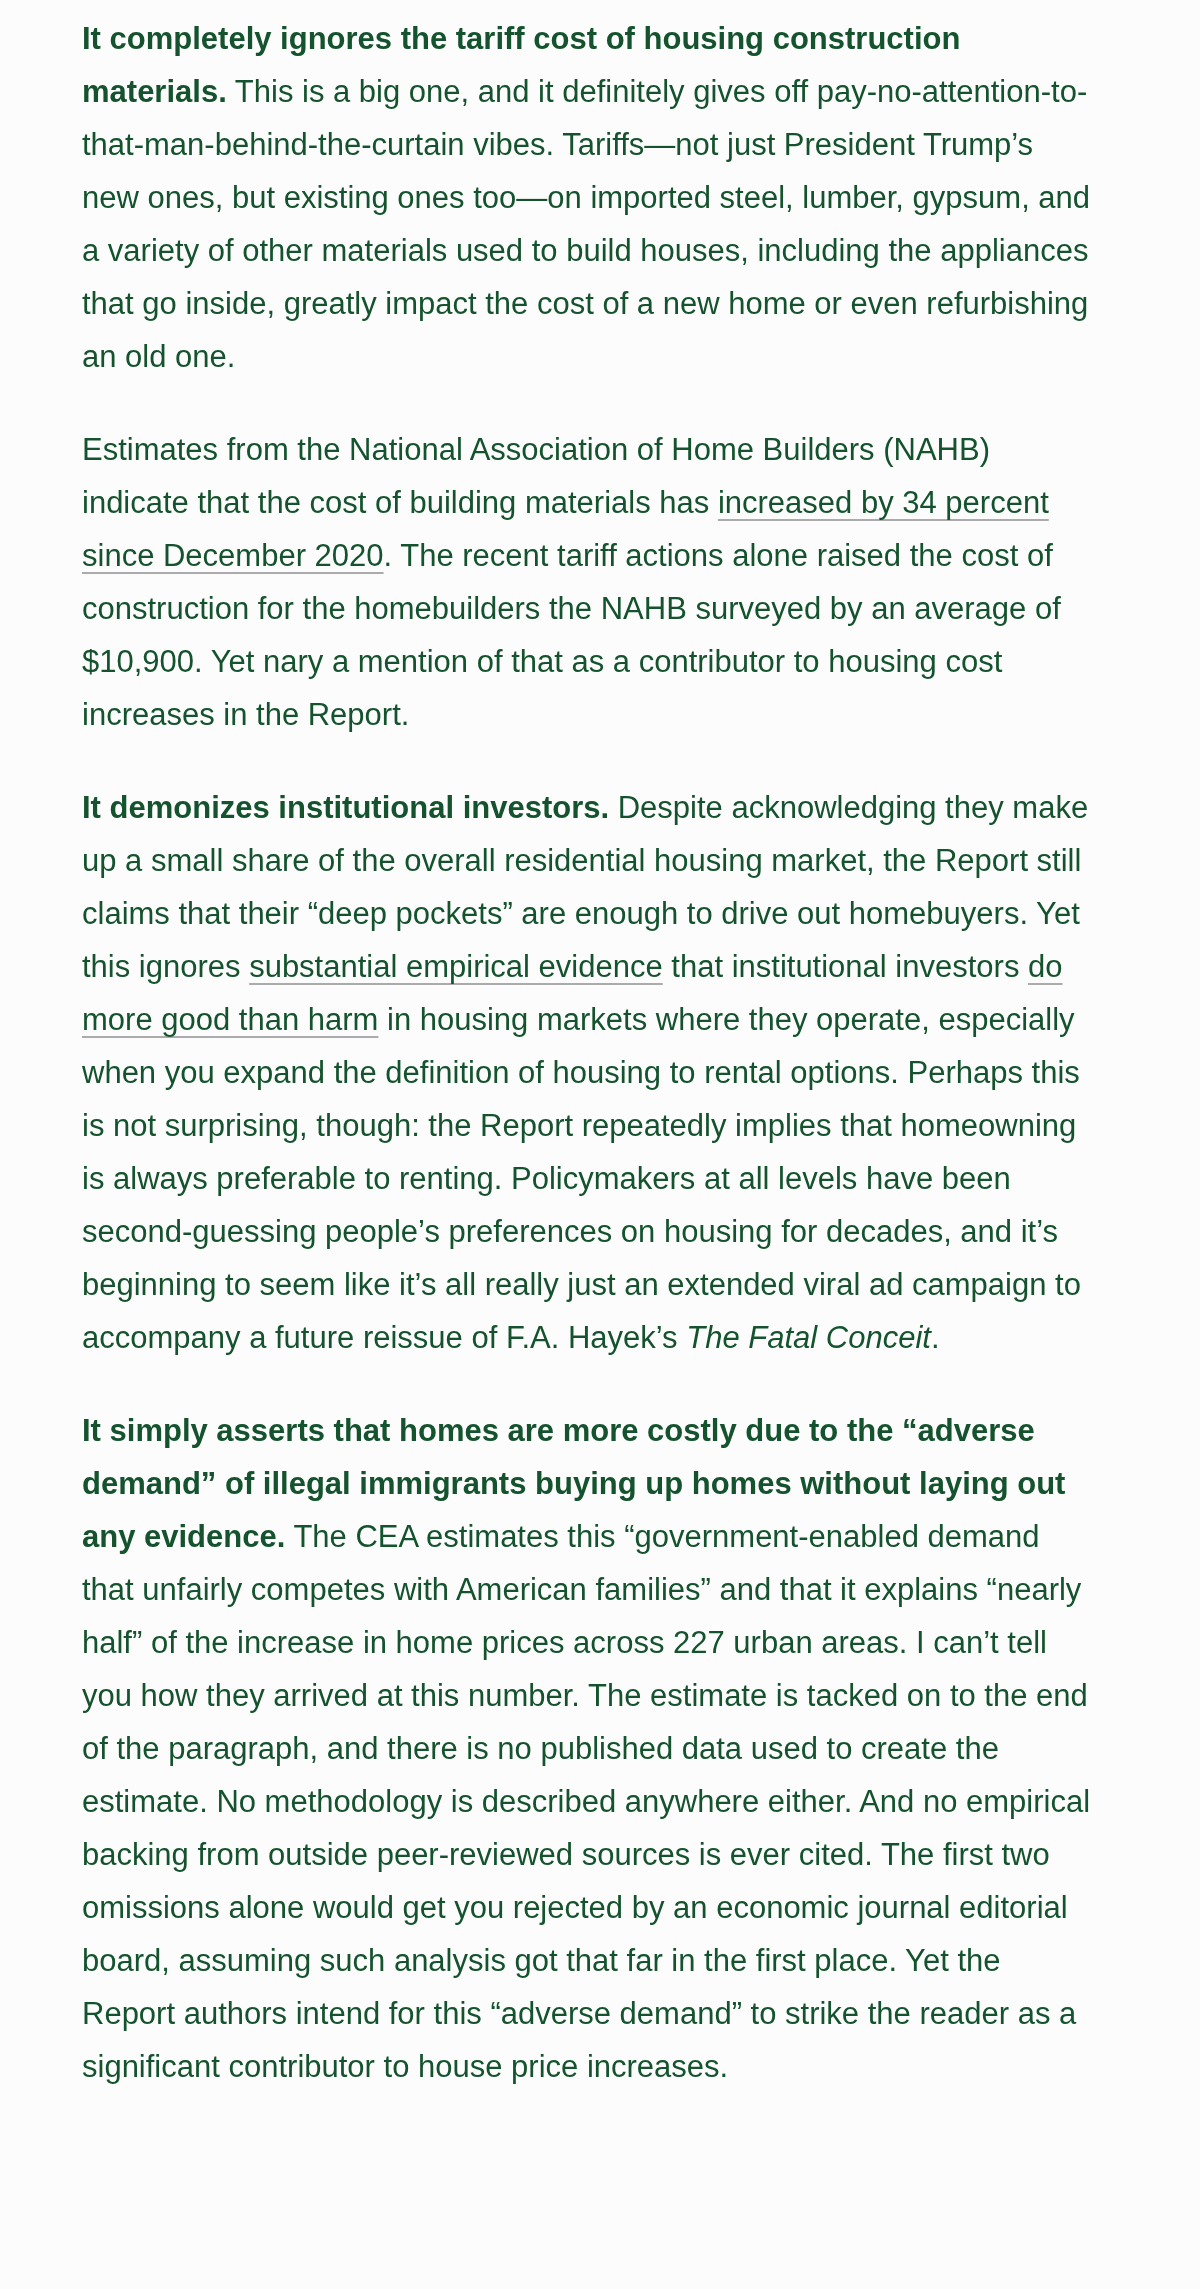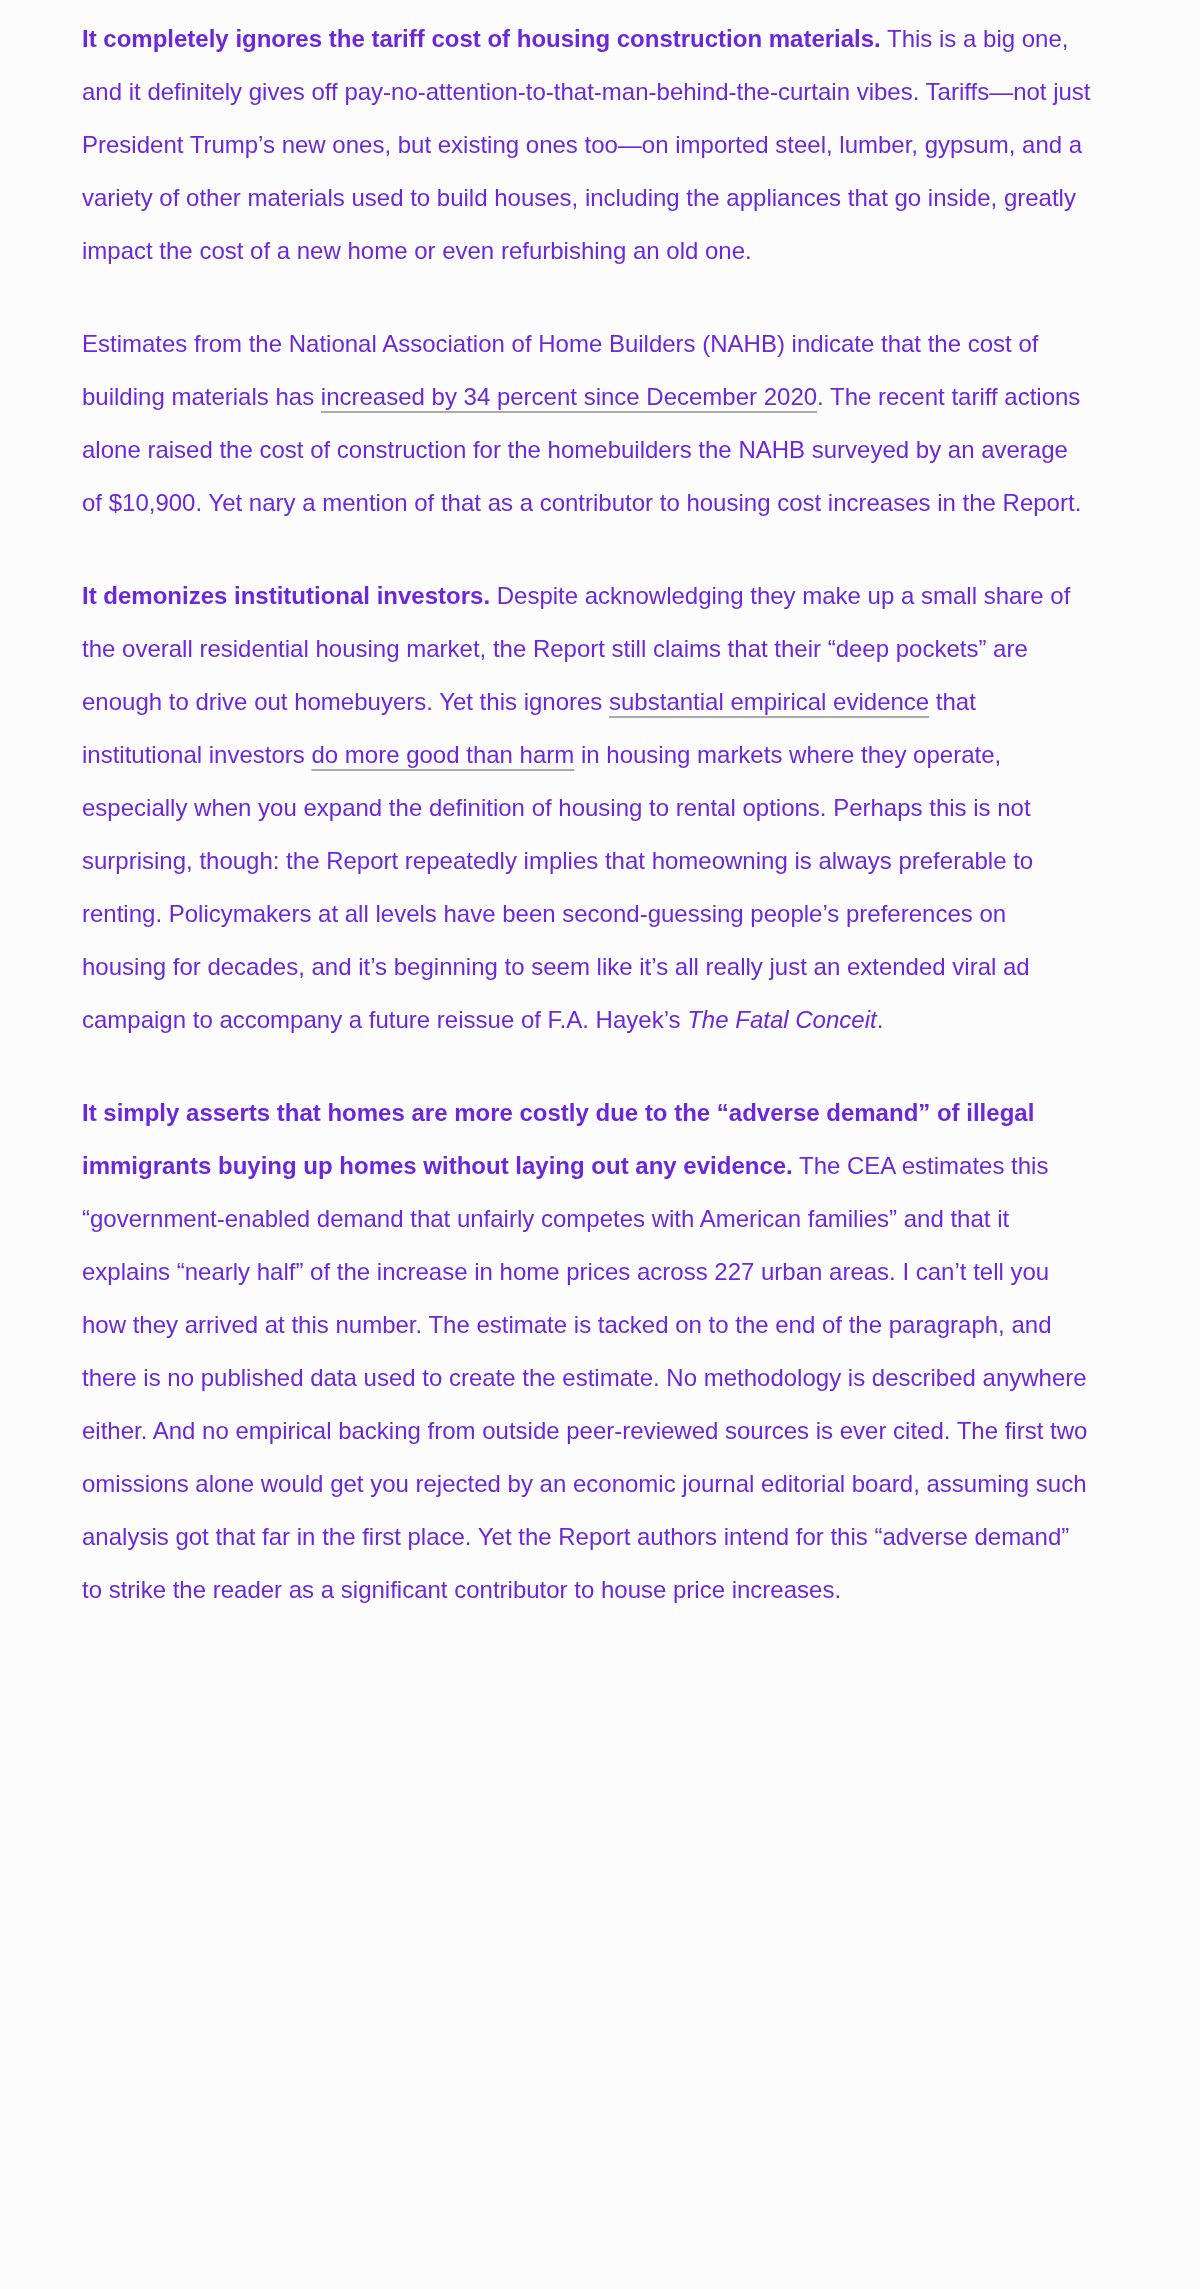--- a/index.html
+++ b/index.html
@@ -19,23 +19,23 @@
     width: 1010px;
   }
   .heading {
     font-size: 33px;
     line-height: 53px;
     font-weight: 700;
     color: #212121;
     margin: 0 0 40px 0;
   }
   .para {
-    font-size: 24px;
+    font-size: 31px;
     line-height: 53px;
-    color: #6d28d9;
+    color: #14532d;
     margin: 0 0 40px 0;
   }
   .para:last-child {
     margin-bottom: 0;
   }
   .para strong { font-weight: 700; }
   .para em { font-style: italic; text-align: center; }
   .para a.inline-link {
     color: inherit;
     cursor: pointer;

